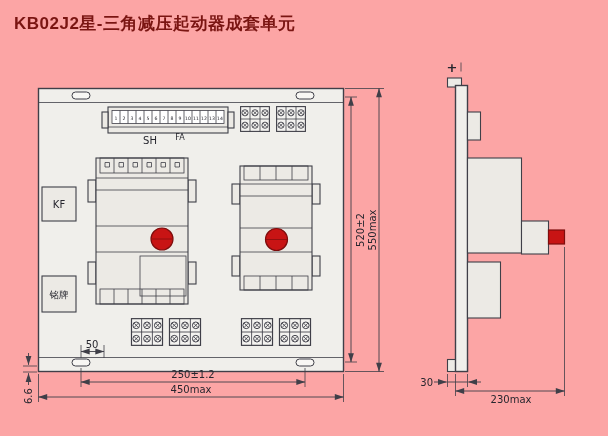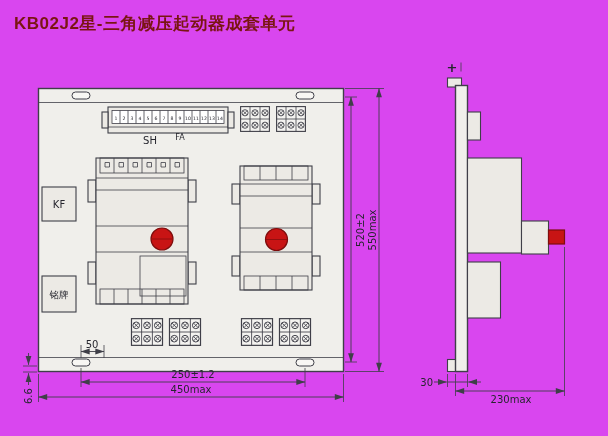--- a/index.html
+++ b/index.html
@@ -1,16 +1,16 @@
 <!DOCTYPE html>
 <html><head>
 <meta charset="utf-8">
 <style>
   html,body { margin:0; padding:0; background:#ffffff; }
-  .stage { position:relative; width:608px; height:436px; background:#d946ef; overflow:hidden;
+  .stage { position:relative; width:608px; height:436px; background:#fca5a5; overflow:hidden;
            font-family:"Liberation Sans", sans-serif; }
   .title { position:absolute; left:14px; top:12px; font-size:17px; font-weight:700;
            color:#7a1512; letter-spacing:0.5px; }
   svg { position:absolute; left:0; top:0; }
   .panel { fill:#f0efeb; stroke:#3f3f48; stroke-width:1.4; }
   .comp  { fill:#eceae5; stroke:#3f3f48; stroke-width:1.1; }
   .slot  { fill:#f8f7f4; stroke:#3f3f48; stroke-width:1; }
   .thin  { stroke:#3f3f48; stroke-width:0.8; fill:none; }
   .ext   { stroke:#3f3f48; stroke-width:0.8; fill:none; }
   .dim   { stroke:#3f3f48; stroke-width:0.9; fill:none; }

